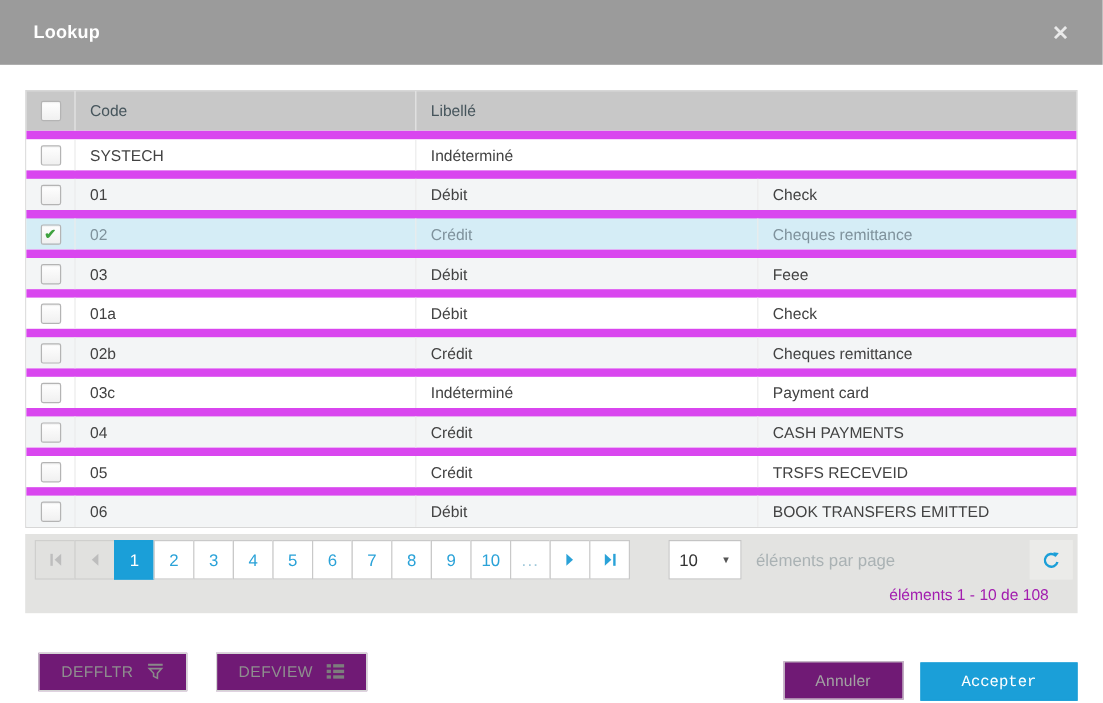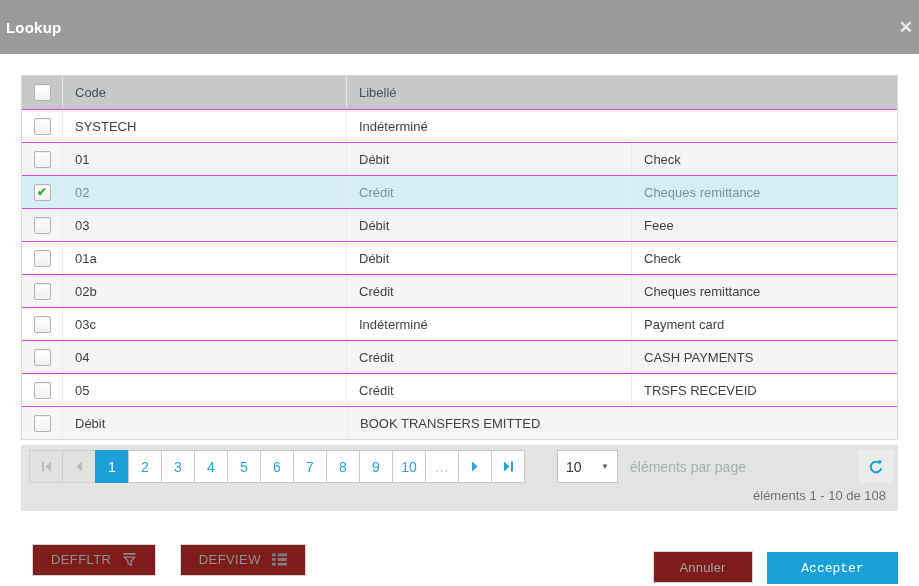--- a/index.html
+++ b/index.html
@@ -1,27 +1,27 @@
 <!DOCTYPE html>
 <html><head>
 <meta charset="utf-8">
 <style>
   html,body{margin:0;padding:0;background:#ffffff;}
   body{width:919px;height:586px;font-family:"Liberation Sans",sans-serif;overflow:hidden;}
   .modal{width:919px;height:586px;background:#fff;box-sizing:border-box;display:flex;flex-direction:column;}
-  .titlebar{height:54px;flex:0 0 54px;background:#9b9b9b;display:flex;align-items:center;justify-content:space-between;padding:0 6px;box-sizing:border-box;}
+  .titlebar{height:54px;flex:0 0 54px;background:#9b9b9b;display:flex;align-items:center;justify-content:space-between;padding:0 28px;box-sizing:border-box;}
   .title{color:#ffffff;font-weight:bold;font-size:15px;letter-spacing:.2px;}
   .close{color:#e9e9e9;font-size:17px;font-weight:bold;cursor:pointer;line-height:1;}
   .content{padding:21px 21px 0 21px;box-sizing:border-box;flex:1;display:flex;flex-direction:column;}
 
   
   .grid{border:1px solid #d7d7d7;box-sizing:border-box;}
   .grow{display:flex;height:33px;box-sizing:border-box;background:#fff;}
   .grid-header{background:#c8c8c8;}
-  .grow + .grow{border-top:1px solid #d946ef;text-align:center;}
+  .grow + .grow{border-top:7px solid #d946ef;text-align:center;}
   .cell{display:flex;align-items:center;padding:0 12px;font-size:13px;color:#424242;box-sizing:border-box;overflow:hidden;white-space:nowrap;text-overflow:ellipsis;}
   .cell span{overflow:hidden;text-overflow:ellipsis;white-space:nowrap;}
   .col-check{width:40px;flex:0 0 40px;justify-content:center;padding:0;}
   .col-code{width:284px;flex:0 0 284px;}
   .col-sens{width:285px;flex:0 0 285px;}
   .col-lib{flex:1;}
   .grid-header .cell{color:#46555c;font-size:13px;}
   .grid-header .cell + .cell{border-left:1px solid rgba(255,255,255,.55);}
   .grow.body .cell + .cell{border-left:1px solid #ebebeb;}
   .grow.alt{background:#f3f5f6;}
@@ -35,25 +35,25 @@
   .pager-row{display:flex;align-items:center;}
   .pbtn{width:34px;height:33px;box-sizing:border-box;border:1px solid #c9c9c9;background:#fff;display:flex;align-items:center;justify-content:center;font-size:14px;color:#2aa2d8;margin-left:-1px;cursor:pointer;}
   .pbtn:first-child{margin-left:0;}
   .pbtn.disabled{background:#e1e1df;border-color:#cfcfcd;cursor:default;}
   .pbtn.active{background:#1b9fd8;border-color:#1b9fd8;color:#fff;}
   .pbtn.dots{color:#9fc8da;letter-spacing:1px;}
   .pagesize{margin-left:32px;width:61px;height:33px;box-sizing:border-box;border:1px solid #c4c4c4;background:#fff;display:flex;align-items:center;justify-content:space-between;padding:0 8px;font-size:14px;color:#333;cursor:pointer;}
   .caret{font-size:8px;color:#555;}
   .psl{margin-left:12px;font-size:14px;color:#aab2b4;}
   .refresh{position:absolute;top:5px;right:4px;width:36px;height:33px;background:#ebebe9;display:flex;align-items:center;justify-content:center;cursor:pointer;}
-  .range{position:absolute;right:12px;bottom:8px;font-size:13px;color:#737373;}
+  .range{position:absolute;right:24px;bottom:8px;font-size:13px;color:#a21caf;}
 
   
   .footer{margin-top:24px;display:flex;justify-content:space-between;align-items:center;padding-left:11px;}
-  .gbtn{height:32px;border:1px solid #d4d4d4;background:#7f1d1d;color:#8f8f8f;font-size:13px;display:inline-flex;align-items:center;gap:11px;padding:0 18px;font-family:inherit;letter-spacing:.4px;cursor:pointer;box-sizing:border-box;}
+  .gbtn{height:32px;border:1px solid #d4d4d4;background:#701a75;color:#8f8f8f;font-size:13px;display:inline-flex;align-items:center;gap:11px;padding:0 18px;font-family:inherit;letter-spacing:.4px;cursor:pointer;box-sizing:border-box;}
   .gbtn + .gbtn{margin-left:19px;}
   .gbtn.cancel{min-width:100px;justify-content:center;color:#a3a3a3;letter-spacing:.2px;}
   .accept{height:32px;min-width:131px;background:#1b9fd8;border:1px solid #1b9fd8;color:#fff;font-size:13px;font-family:Liberation Mono, monospace;padding:0 30px;margin-left:10px;cursor:pointer;box-sizing:border-box;margin-top:17px;}
   svg{display:block;}
 </style>
 </head>
 <body>
 
 <div class="modal">
   <div class="titlebar">
@@ -150,20 +150,21 @@
           </div>
         <div class="cell col-code">05</div>
         <div class="cell col-sens">Crédit</div>
         <div class="cell col-lib">TRSFS RECEVEID</div>
       </div>
 
       <div class="grow body alt">
         <div class="cell col-check">
             <span class="checkbox"></span>
           </div>
+        <div class="cell col-code">06</div>
         <div class="cell col-sens">Débit</div>
         <div class="cell col-lib">BOOK TRANSFERS EMITTED</div>
       </div>
     </div>
 
     <div class="pager">
       <div class="pager-row">
         <span class="pbtn disabled">
           <svg width="11" height="11" viewBox="0 0 11 11">
               <rect x="1" y="0.5" width="2" height="10" fill="#bdbdbd"></rect>

